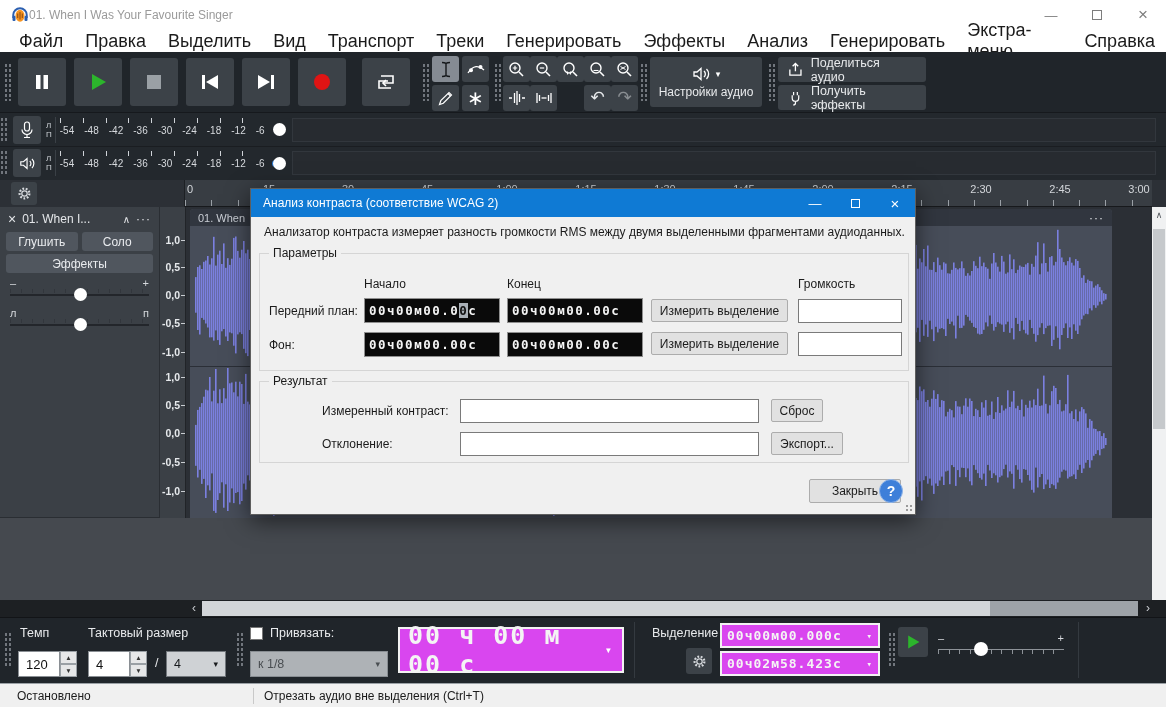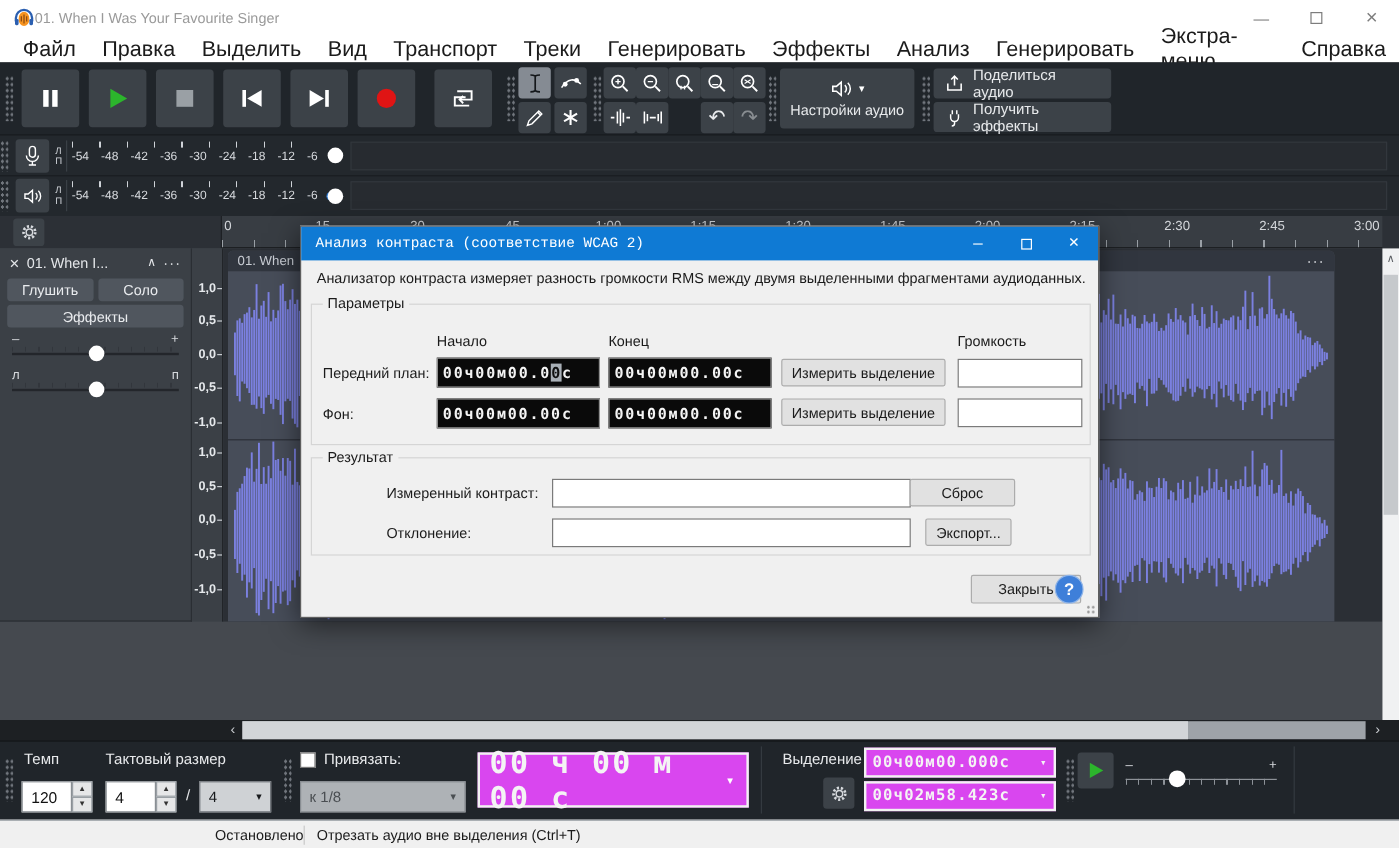--- a/index.html
+++ b/index.html
@@ -117,27 +117,27 @@
   .speed-slider { position:absolute; left:938px; top:22px; width:126px; height:20px; }
   .speed-slider .minus,.speed-slider .plus { position:absolute; top:-8px; font-size:11px; color:#d6d9dd; }
   .speed-slider .plus { right:0; }
   .speed-line { position:absolute; left:0; right:0; top:9px; height:1px; background:#8d9298; }
   .speed-ticks { position:absolute; left:0; right:0; top:9px; height:5px;
       background-image:repeating-linear-gradient(90deg,#8d9298 0 1px,transparent 1px 10.5px); }
   .speed-thumb { position:absolute; left:36px; top:2px; width:14px; height:14px; border-radius:50%; background:#fff; }
 
   
   .statusbar { left:0; top:683px; width:1166px; height:24px; background:#f0f0f0; border-top:1px solid #9aa0a5; display:flex; align-items:center; font-size:12px; color:#1b1b1b; }
-  .sb-cell1 { width:253px; padding-left:17px;text-align:right; }
+  .sb-cell1 { width:253px; padding-left:17px; }
   .sb-div { width:1px; height:16px; background:#c9c9c9; }
   .sb-cell2 { padding-left:10px; }
 
   
   .dialog { left:250px; top:188px; width:666px; height:327px; background:#f0f0f0; border:1px solid #5e5e5e; box-shadow:0 6px 22px rgba(0,0,0,.55); z-index:50; }
-  .dlg-title { height:28px; background:#0f7ad4; display:flex; align-items:center; color:#fff;font-family:Liberation Mono, monospace; }
+  .dlg-title { height:28px; background:#0f7ad4; display:flex; align-items:center; color:#fff; }
   .dlg-title-text { font-size:12px; padding-left:12px; flex:1; }
   .dlg-btn { width:40px; height:28px; display:flex; align-items:center; justify-content:center; color:#fff; font-size:13px; }
   .dlg-max-box { width:9px; height:9px; border:1px solid #fff; }
   .dlg-desc { position:absolute; left:13px; top:36px; font-size:12px; color:#1b1b1b; }
   .groupbox { position:absolute; border:1px solid #d5d5d5; }
   .gb-label { position:absolute; top:-8px; left:9px; background:#f0f0f0; padding:0 4px; font-size:12px; color:#1b1b1b; }
   .dlg-col-head, .dlg-row-lab { position:absolute; font-size:12px; color:#1b1b1b; }
   .dlg-lcd { position:absolute; width:136px; height:25px; border:1px solid #8f8f8f; background:#0a0a0a; padding:0 4px;
              font-family:"DejaVu Sans Mono",monospace; font-weight:bold; font-size:12.5px; color:#f4f4f4; letter-spacing:1.5px;
              display:flex; align-items:center; }
@@ -1548,21 +1548,21 @@
         <span>00ч00м00.00с</span>
       </div>
     <div class="dlg-btn-std" style="left:400px;top:143px;width:137px;height:23px">Измерить выделение</div>
     <div class="dlg-input" style="left:547px;top:143px;width:104px"></div>
 
     <div class="groupbox" style="left:8px;top:192px;width:650px;height:82px">
       <span class="gb-label">Результат</span>
     </div>
     <span class="dlg-row-lab" style="left:71px;top:215px">Измеренный контраст:</span>
     <div class="dlg-input" style="left:209px;top:210px;width:299px"></div>
-    <div class="dlg-btn-std" style="left:507px;top:210px;width:88px;height:23px">Сброс</div>
+    <div class="dlg-btn-std" style="left:520px;top:210px;width:52px;height:23px">Сброс</div>
 
     <span class="dlg-row-lab" style="left:71px;top:248px">Отклонение:</span>
     <div class="dlg-input" style="left:209px;top:243px;width:299px"></div>
     <div class="dlg-btn-std" style="left:520px;top:243px;width:72px;height:23px">Экспорт...</div>
 
     <div class="dlg-btn-std" style="left:558px;top:290px;width:92px;height:24px">Закрыть</div>
     <div class="help-btn" style="left:628px;top:290px">?</div>
     <div class="dlg-grip"></div>
   </div>
 

